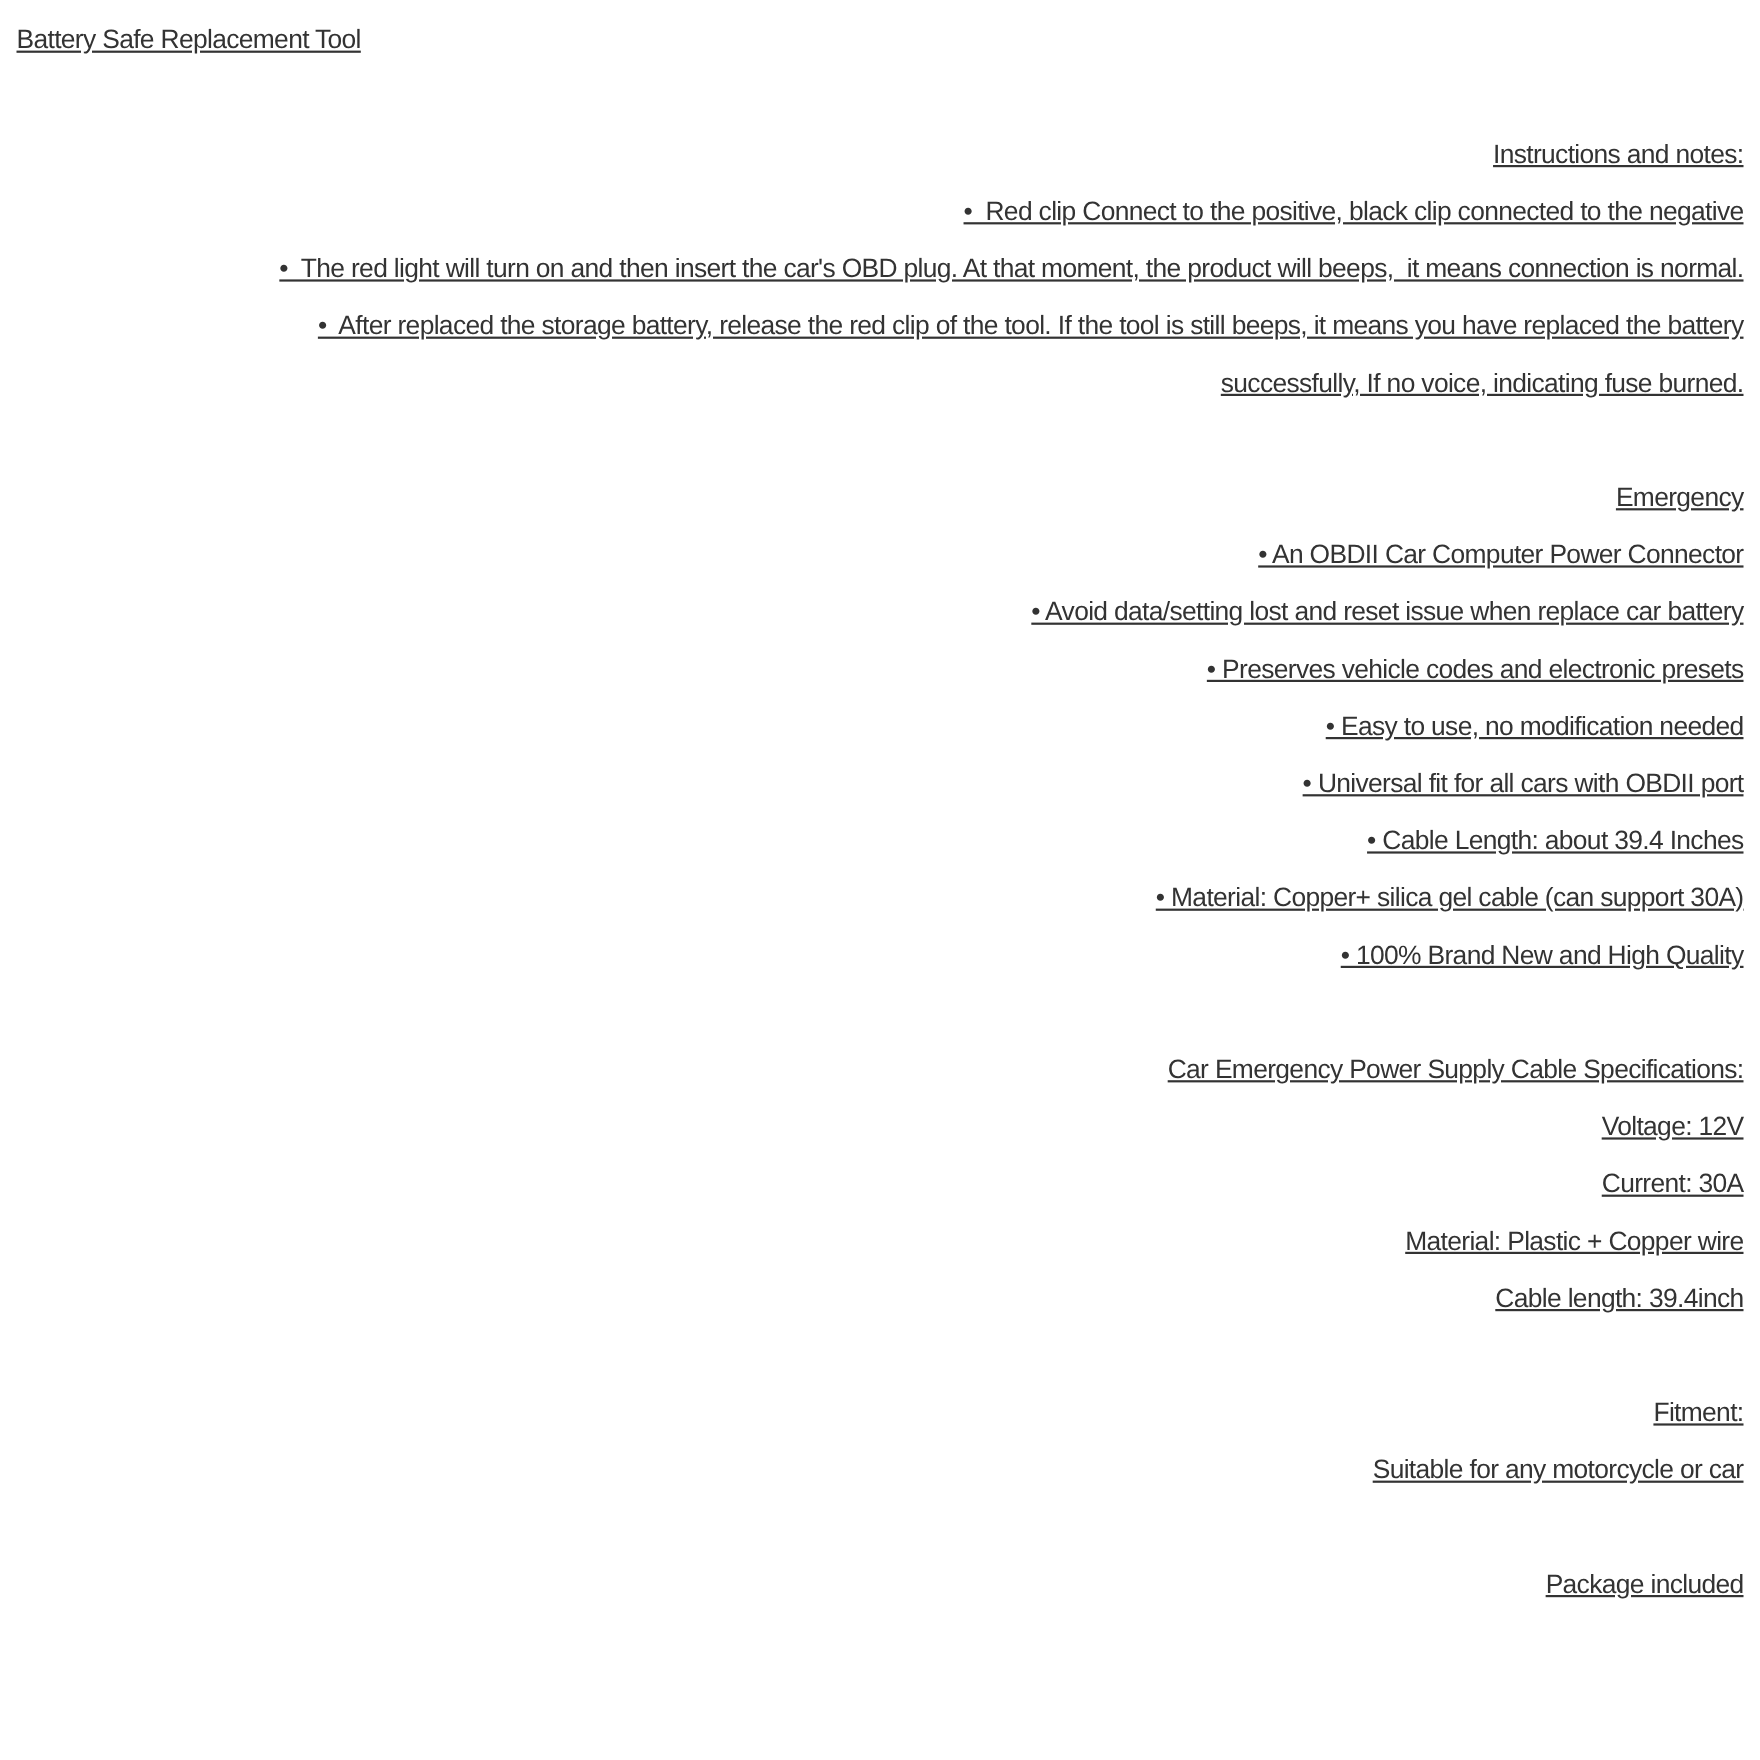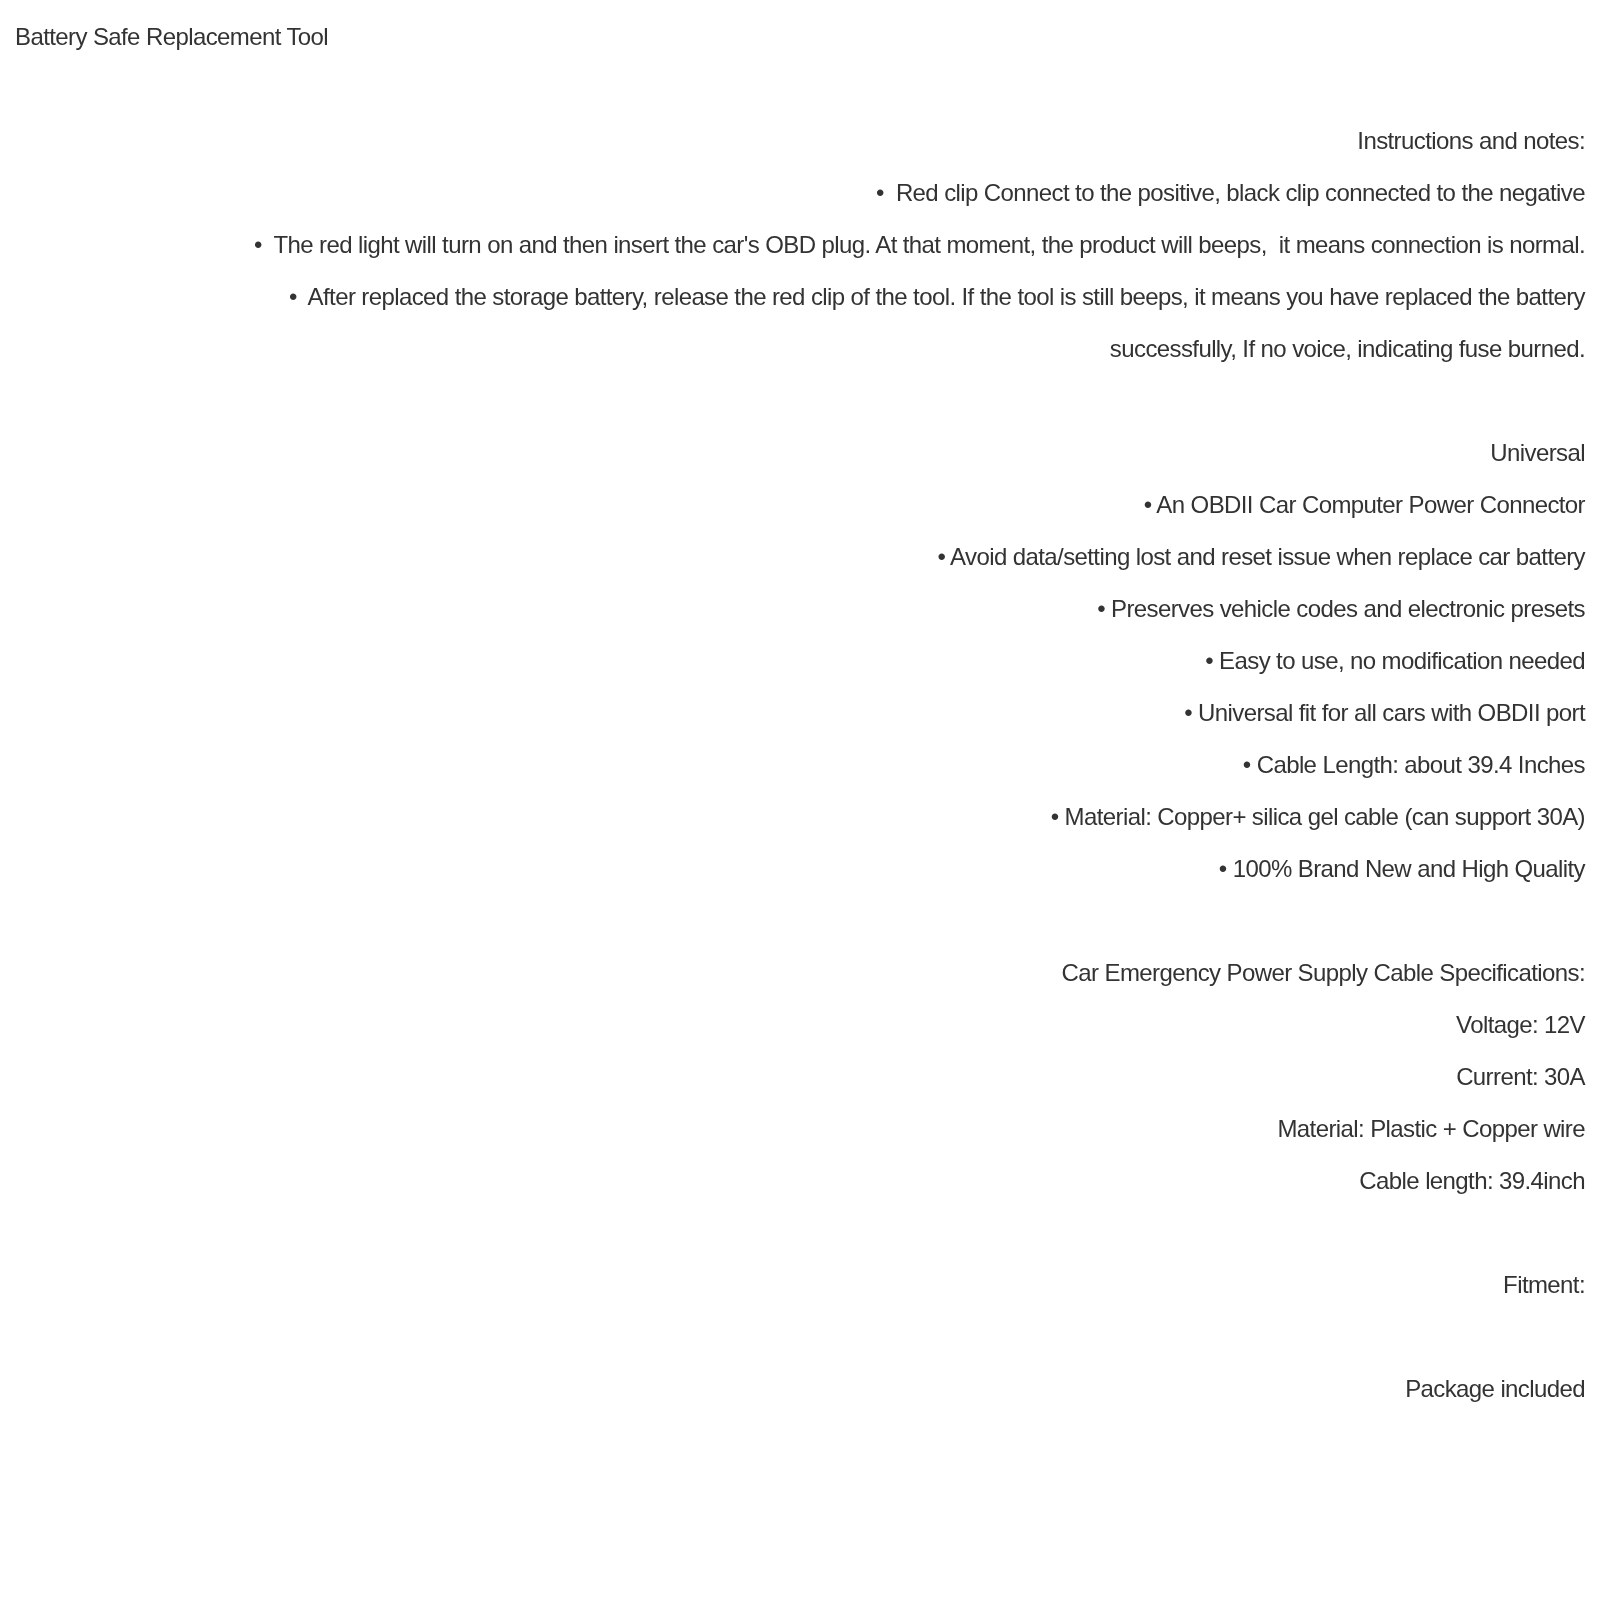--- a/index.html
+++ b/index.html
@@ -15,20 +15,21 @@
     overflow: hidden;
     font-family: "Liberation Sans", "DejaVu Sans", sans-serif;
     font-size: 24px;
     letter-spacing: -0.6px;
     color: #333333;
   }
   .line {
     height: 52px;
     line-height: 52px;
     white-space: pre;   
+    text-decoration: underline;
   }
   .block + .block {
     margin-top: 52px;   
     text-align: right;
   }
   
   .indented {
     padding-left: 7px;
   }
 </style>
@@ -41,38 +42,39 @@
 
 <div class="block">
   <div class="line">Instructions and notes:</div>
   <div class="line indented">•  Red clip Connect to the positive, black clip connected to the negative</div>
   <div class="line indented">•  The red light will turn on and then insert the car's OBD plug. At that moment, the product will beeps,  it means connection is normal.</div>
   <div class="line indented">•  After replaced the storage battery, release the red clip of the tool. If the tool is still beeps, it means you have replaced the battery</div>
   <div class="line">successfully, If no voice, indicating fuse burned.</div>
 </div>
 
 <div class="block">
-  <div class="line">Universal</div>
+  <div class="line">Emergency</div>
   <div class="line">• An OBDII Car Computer Power Connector</div>
   <div class="line">• Avoid data/setting lost and reset issue when replace car battery</div>
   <div class="line">• Preserves vehicle codes and electronic presets</div>
   <div class="line">• Easy to use, no modification needed</div>
   <div class="line">• Universal fit for all cars with OBDII port</div>
   <div class="line">• Cable Length: about 39.4 Inches</div>
   <div class="line">• Material: Copper+ silica gel cable (can support 30A)</div>
   <div class="line">• 100% Brand New and High Quality</div>
 </div>
 
 <div class="block">
   <div class="line">Car Emergency Power Supply Cable Specifications:</div>
   <div class="line">Voltage: 12V</div>
   <div class="line">Current: 30A</div>
   <div class="line">Material: Plastic + Copper wire</div>
   <div class="line">Cable length: 39.4inch</div>
 </div>
 
 <div class="block">
   <div class="line">Fitment:</div>
+  <div class="line">Suitable for any motorcycle or car</div>
 </div>
 
 <div class="block">
   <div class="line">Package included</div>
 </div>
 
 </body></html>

